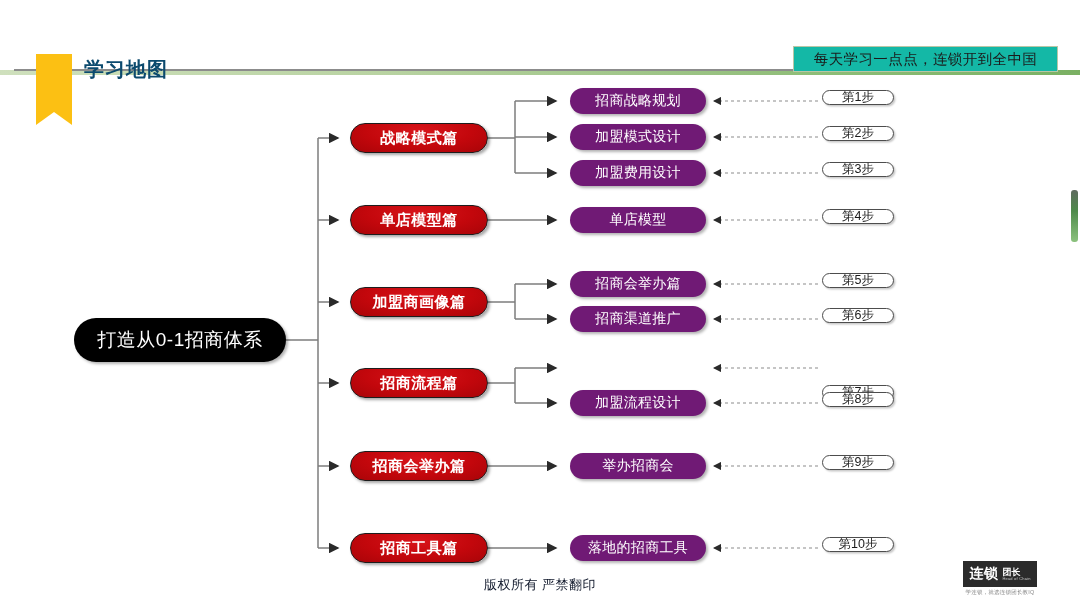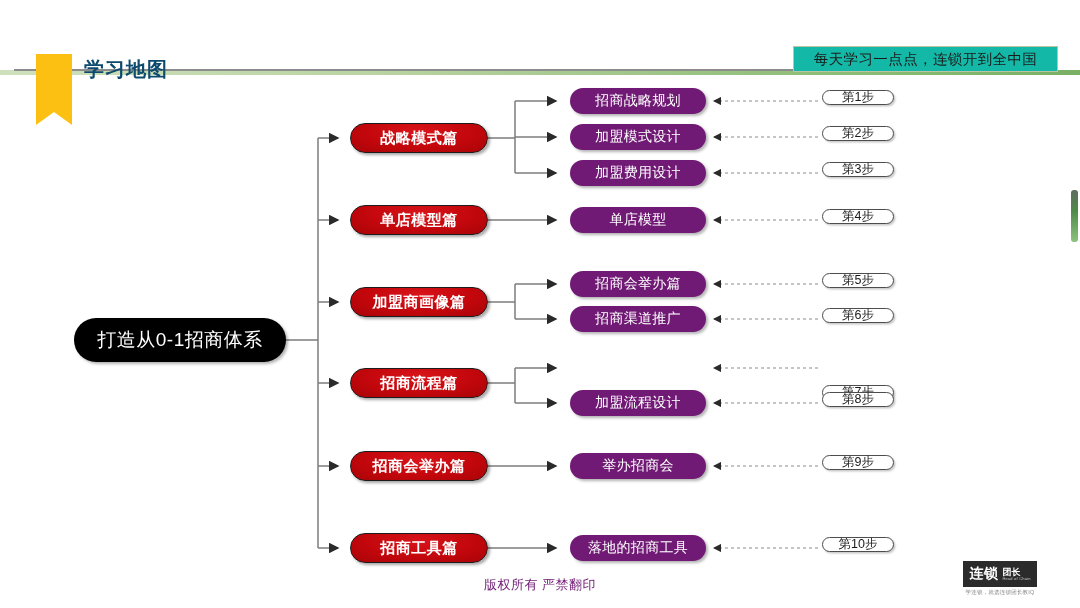--- a/index.html
+++ b/index.html
@@ -67,21 +67,21 @@
 
   .step{
     width:72px;height:15px;border-radius:11px;
     background:#ffffff;border:1.2px solid #4d4d4d;color:#1a1a1a;font-size:12.5px;
     box-shadow:1.5px 1.5px 2px rgba(0,0,0,.22);
   }
 
   
   .copyright{
     position:absolute;left:0;top:576px;width:1080px;text-align:center;
-    font-size:13px;color:#701a75;letter-spacing:.5px;
+    font-size:13px;color:#0f172a;letter-spacing:.5px;
   }
   .logo{
     position:absolute;left:963px;top:561px;width:74px;height:26px;
     background:#2b2b2b;display:flex;align-items:center;justify-content:center;gap:4px;
   }
   .logo .lk{color:#ffffff;font-size:14px;font-weight:bold;letter-spacing:.5px;}
   .logo .tz{display:flex;flex-direction:column;align-items:flex-start;line-height:1;}
   .logo .tz b{color:#ffffff;font-size:9px;font-weight:bold;}
   .logo .tz i{color:#c9c9c9;font-size:4px;font-style:normal;letter-spacing:.2px;}
   .logotag{

